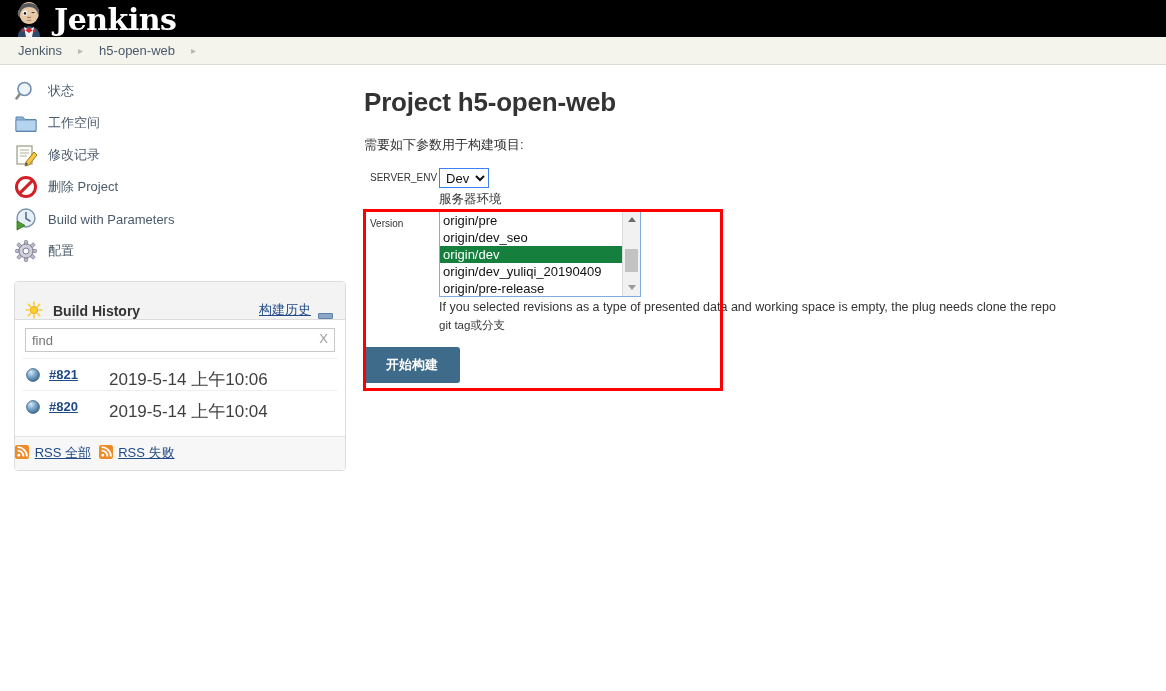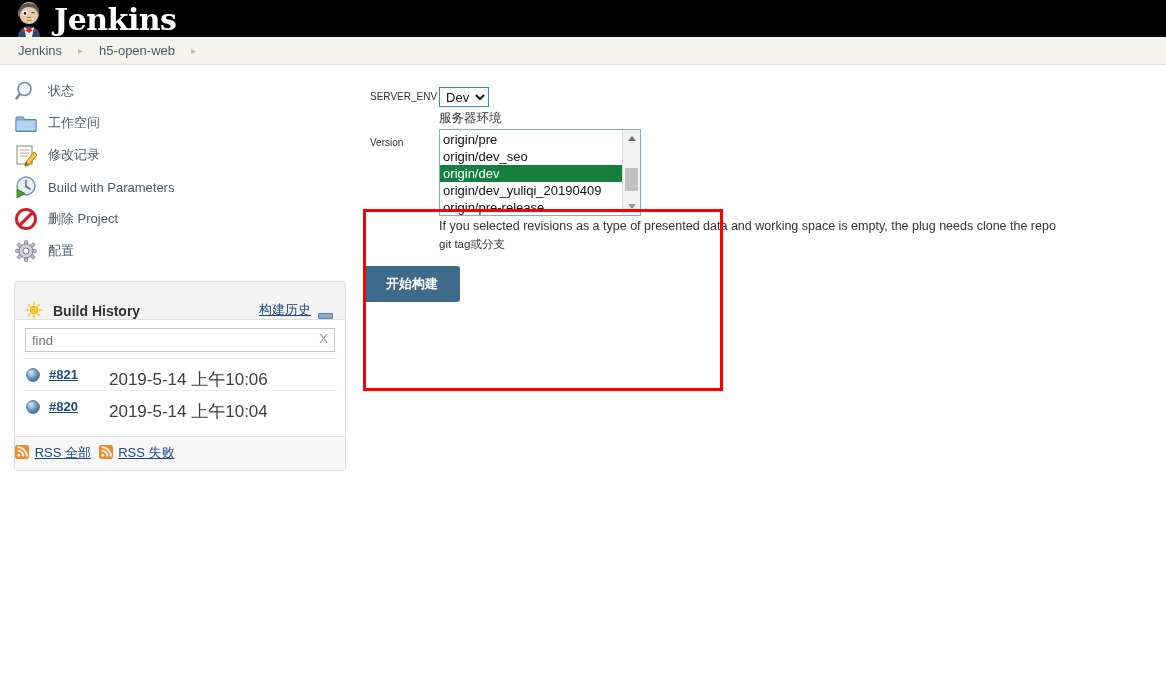--- a/index.html
+++ b/index.html
@@ -419,33 +419,33 @@
         <line x1="6" y1="10" x2="15" y2="10" stroke="#b0b0a0" stroke-width="1"></line>
         <line x1="6" y1="13" x2="13" y2="13" stroke="#b0b0a0" stroke-width="1"></line>
         <path d="M12 19 L20 9 L23 12 L15 22 L11 23 Z" fill="#f5c842" stroke="#9a7b12" stroke-width="1"></path>
         <path d="M11 23 L12 19 L14 21 Z" fill="#555"></path>
       </svg>
       <span class="task-label">修改记录</span>
     </div>
 
     <div class="task">
       <svg class="task-icon" viewBox="0 0 24 24">
+        <circle cx="12" cy="12" r="9.5" fill="#fff" stroke="#d31f26" stroke-width="3"></circle>
+        <line x1="5.6" y1="18.4" x2="18.4" y2="5.6" stroke="#d31f26" stroke-width="3"></line>
+      </svg>
+      <span class="task-label">删除 Project</span>
+    </div>
+
+    <div class="task">
+      <svg class="task-icon" viewBox="0 0 24 24">
         <circle cx="12" cy="11" r="9" fill="#e6eef6" stroke="#7a92ab" stroke-width="1.4"></circle>
         <path d="M12 5.5 v6 l4 2.5" stroke="#5a6f86" stroke-width="1.6" fill="none" stroke-linecap="round"></path>
         <path d="M3 14 L11 18.5 L3 23 Z" fill="#4aa02c" stroke="#2d6b18" stroke-width="0.8"></path>
       </svg>
       <span class="task-label">Build with Parameters</span>
-    </div>
-
-    <div class="task">
-      <svg class="task-icon" viewBox="0 0 24 24">
-        <circle cx="12" cy="12" r="9.5" fill="#fff" stroke="#d31f26" stroke-width="3"></circle>
-        <line x1="5.6" y1="18.4" x2="18.4" y2="5.6" stroke="#d31f26" stroke-width="3"></line>
-      </svg>
-      <span class="task-label">删除 Project</span>
     </div>
 
     <div class="task">
       <svg class="task-icon" viewBox="0 0 24 24">
         <g fill="#b9b9c9" stroke="#7e7e92" stroke-width="0.8">
           <rect x="10.4" y="1.5" width="3.2" height="5" rx="1"></rect>
           <rect x="10.4" y="17.5" width="3.2" height="5" rx="1"></rect>
           <rect x="1.5" y="10.4" width="5" height="3.2" rx="1"></rect>
           <rect x="17.5" y="10.4" width="5" height="3.2" rx="1"></rect>
           <rect x="4" y="4" width="3.2" height="5" rx="1" transform="rotate(-45 5.6 6.5)"></rect>
@@ -523,20 +523,22 @@
           <path d="M3 7.4a5.6 5.6 0 0 1 5.6 5.6h2.1A7.7 7.7 0 0 0 3 5.3z" fill="#fff"></path>
           <path d="M3 3.4a9.6 9.6 0 0 1 9.6 9.6h2.1A11.7 11.7 0 0 0 3 1.3z" fill="#fff"></path>
         </svg>
         <span class="rss-link">RSS 失败</span>
       </div>
     </div>
   </div>
 
   <div id="main">
 
+    <h1 id="project-title">Project h5-open-web</h1>
+    <div id="params-intro">需要如下参数用于构建项目:</div>
 
     <div id="redbox"></div>
 
     <table id="param-table">
       <tbody>
           <tr>
         <td class="param-name">SERVER_ENV</td>
         <td>
           <select class="env-select">
             <option>Dev</option>

